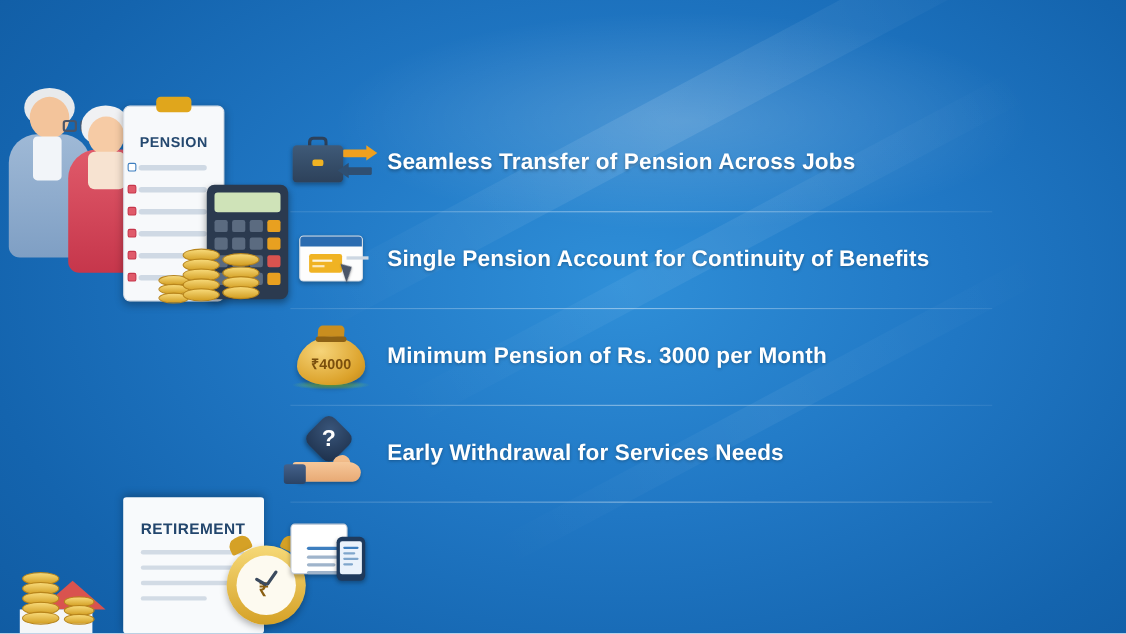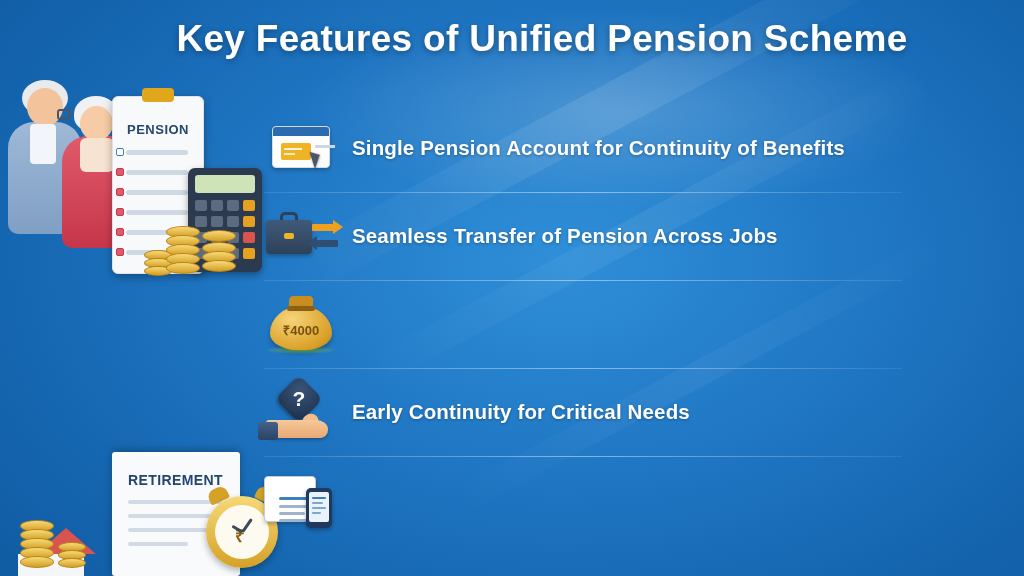--- a/index.html
+++ b/index.html
@@ -259,21 +259,20 @@
 </head>
 <body>
 
 <div id="infographic">
 
   <div class="glow"></div>
   <div class="streak s1"></div>
   <div class="streak s2"></div>
   <div class="streak s3"></div>
 
-  <div class="title">Key Features of Unified Pension Scheme</div>
 
   <div class="couple">
     <div class="head c-m-hair"></div>
     <div class="c-m-body"></div>
     <div class="head c-m-face">
       <span class="c-m-glass1"></span>
       <span class="c-m-glass2"></span>
     </div>
     <div class="c-m-shirt"></div>
     <div class="c-w-body"></div>
@@ -365,63 +364,64 @@
     <div class="ring"></div>
     <div class="face"></div>
     <span class="rupee2">₹</span>
     <span class="h1"></span>
     <span class="h2"></span>
   </div>
 
   <div class="features">
 
     <div class="feature">
+      <div class="f-icon ic2">
+        <span class="handle"></span>
+        <span class="case"></span>
+        <span class="clasp"></span>
+        <span class="ar1"></span>
+        <span class="ar2"></span>
+      </div>
+      <div class="f-text">Seamless Transfer of Pension Across Jobs</div>
+    </div>
+
+    <div class="feature">
       <div class="f-icon ic1">
         <div class="win">
           <span class="bar"></span>
           <span class="card"></span>
           <span class="cline"></span>
           <span class="cline2"></span>
           <span class="lines"></span>
         </div>
         <span class="cursor"></span>
       </div>
       <div class="f-text">Single Pension Account for Continuity of Benefits</div>
     </div>
 
     <div class="feature">
-      <div class="f-icon ic2">
-        <span class="handle"></span>
-        <span class="case"></span>
-        <span class="clasp"></span>
-        <span class="ar1"></span>
-        <span class="ar2"></span>
-      </div>
-      <div class="f-text">Seamless Transfer of Pension Across Jobs</div>
-    </div>
-
-    <div class="feature">
       <div class="f-icon ic3">
         <span class="grass"></span>
         <span class="neck"></span>
         <span class="bag"></span>
         <span class="tie"></span>
         <span class="amt">₹4000</span>
       </div>
+      <div class="f-text">Minimum Pension of Rs. 3000 per Month</div>
     </div>
 
     <div class="feature">
       <div class="f-icon ic4">
         <span class="badge"></span>
         <span class="q">?</span>
         <span class="thumb"></span>
         <span class="palm"></span>
         <span class="cuff"></span>
       </div>
-      <div class="f-text">Early Continuity for Critical Needs</div>
+      <div class="f-text">Early Withdrawal for Services Needs</div>
     </div>
 
     <div class="feature">
       <div class="f-icon ic5">
         <div class="tab">
           <span class="tl a"></span>
           <span class="tl b"></span>
           <span class="tl c"></span>
           <span class="tl d"></span>
         </div>

